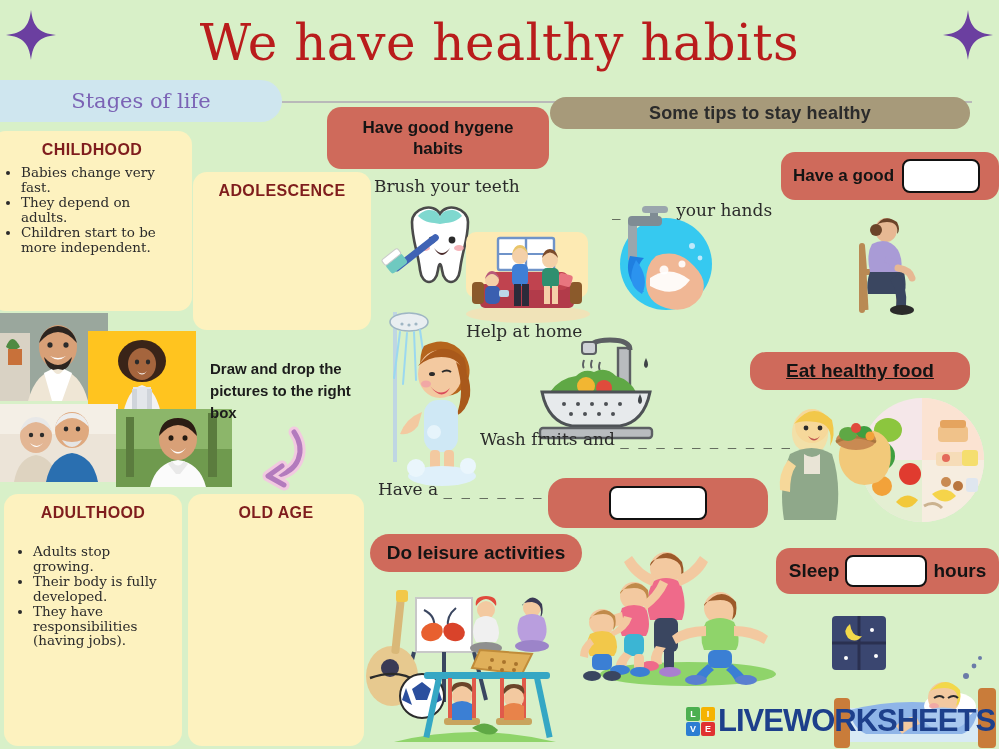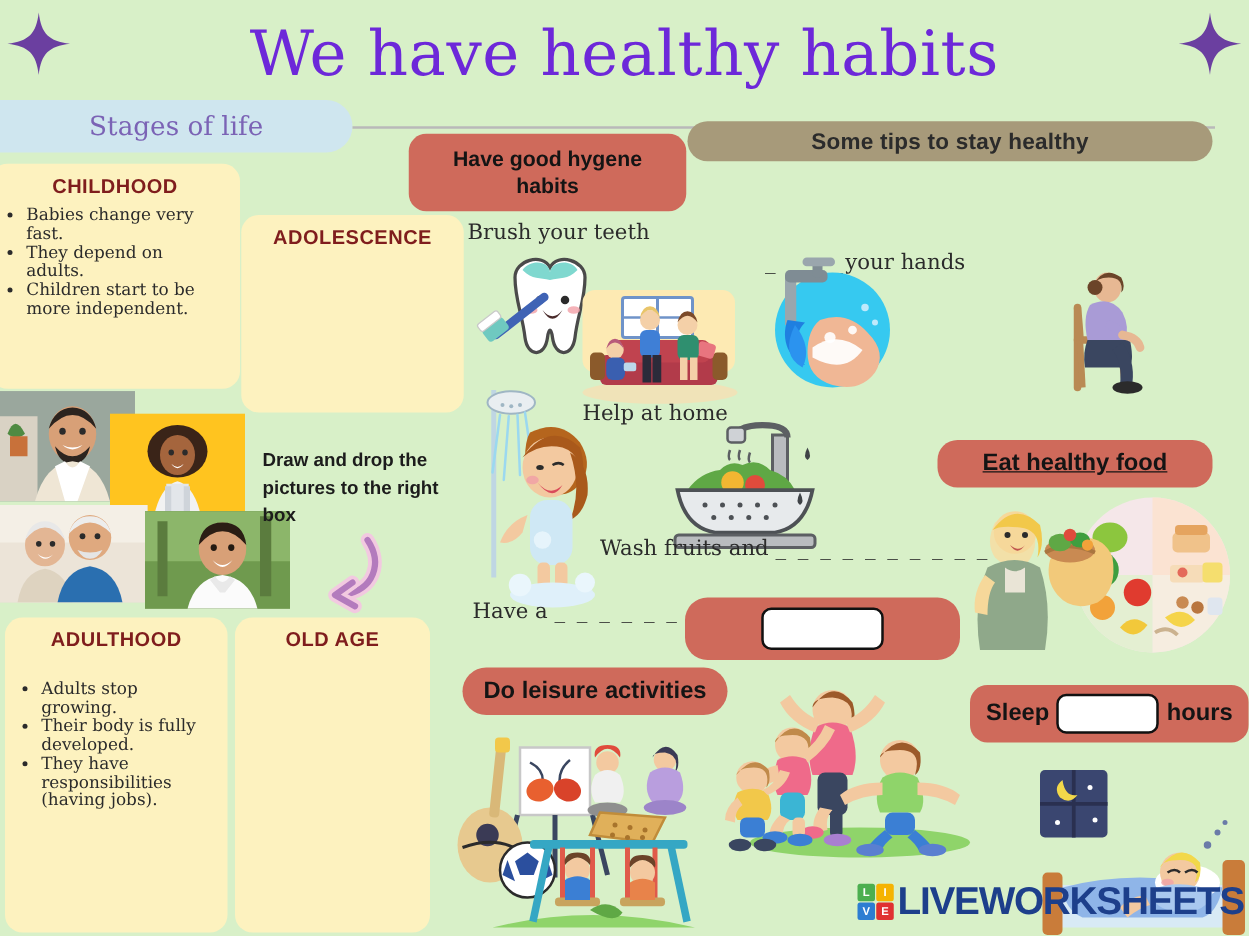--- a/index.html
+++ b/index.html
@@ -8,21 +8,21 @@
     background:#d8f0c8;
     font-family:"Liberation Sans", sans-serif;
   }
   .stage{position:absolute;left:0;top:0;width:999px;height:749px;overflow:hidden;}
   .abs{position:absolute;}
 
   
   #page-title{
     left:0;top:14px;width:999px;text-align:center;
     font-family:"DejaVu Serif", serif;
-    font-size:50px;color:#6d28d9;letter-spacing:0.5px;
+    font-size:50px;color:#b91c1c;letter-spacing:0.5px;
     white-space:nowrap;
   }
   .sparkle{width:54px;height:54px;}
   .sparkle svg{display:block;}
 
   
   #stages-pill{
     left:0;top:80px;width:282px;height:42px;
     background:#cfe6ef;border-radius:0 21px 21px 0;
     display:flex;align-items:center;justify-content:center;
@@ -45,21 +45,21 @@
   .stage-card ul{
     margin:0;padding-left:17px;
     font-family:"DejaVu Serif", serif;
     font-size:13.5px;line-height:1.08;color:#2b2b2b;
   }
   .stage-card li{margin-bottom:1px;}
 
   #card-childhood{left:-8px;top:131px;width:200px;height:180px;}
   #card-adolescence{left:193px;top:172px;width:178px;height:158px;}
   #card-adulthood{left:4px;top:494px;width:178px;height:252px;}
-  #card-oldage{left:188px;top:494px;width:156px;height:252px;}
+  #card-oldage{left:188px;top:494px;width:176px;height:252px;}
   #card-adulthood ul, #card-oldage ul{font-size:13.5px;}
   #card-adulthood ul{margin-top:22px;}
   #card-oldage ul{margin-top:10px;}
 
   
   .photo{position:absolute;overflow:hidden;}
   #photo-adult-man{left:0px;top:313px;width:108px;height:88px;background:#8d9b93;}
   #photo-child-girl{left:88px;top:331px;width:108px;height:88px;background:#ffc41f;}
   #photo-elderly-couple{left:0px;top:404px;width:118px;height:78px;background:#e7e0d6;}
   #photo-teen-boy{left:116px;top:409px;width:116px;height:78px;background:#7fa35c;}
@@ -261,20 +261,24 @@
       <path d="M50 38 L36 48 L52 57" fill="none" stroke="#b37bbd" stroke-width="5" stroke-linecap="round" stroke-linejoin="round"></path>
     </svg>
   </div>
 
   <div class="abs" id="tips-banner">
     <span>Some tips to stay healthy</span>
   </div>
 
   <div class="abs red-pill" id="pill-hygiene">Have good hygene habits</div>
 
+  <div class="abs red-pill" id="pill-have-good">
+    <span>Have a good</span>
+    <input class="answer-box" id="input-have-good" type="text" value="" placeholder="" style="">
+  </div>
 
   <div class="abs act-label" id="label-brush">Brush your teeth</div>
   <div class="abs" style="left:382px;top:200px;">
     <svg width="110" height="110" viewBox="0 0 110 110">
       <path d="M30 22 C30 8 52 2 58 14 C64 2 86 8 86 22 C86 40 80 52 78 70 C76 86 62 86 60 70 C59 62 57 62 56 70 C54 86 40 86 38 70 C36 52 30 40 30 22Z" fill="#ffffff" stroke="#4a4a4a" stroke-width="2.6"></path>
       <path d="M36 16 C44 6 58 10 58 18 C58 10 74 6 80 16 C72 24 66 22 58 24 C50 22 44 24 36 16Z" fill="#7fd8cf"></path>
       <circle cx="50" cy="40" r="3.4" fill="#2b2b2b"></circle>
       <circle cx="70" cy="40" r="3.4" fill="#2b2b2b"></circle>
       <ellipse cx="43" cy="48" rx="5" ry="3" fill="#f3a0a8" opacity="0.8"></ellipse>
       <ellipse cx="77" cy="48" rx="5" ry="3" fill="#f3a0a8" opacity="0.8"></ellipse>

